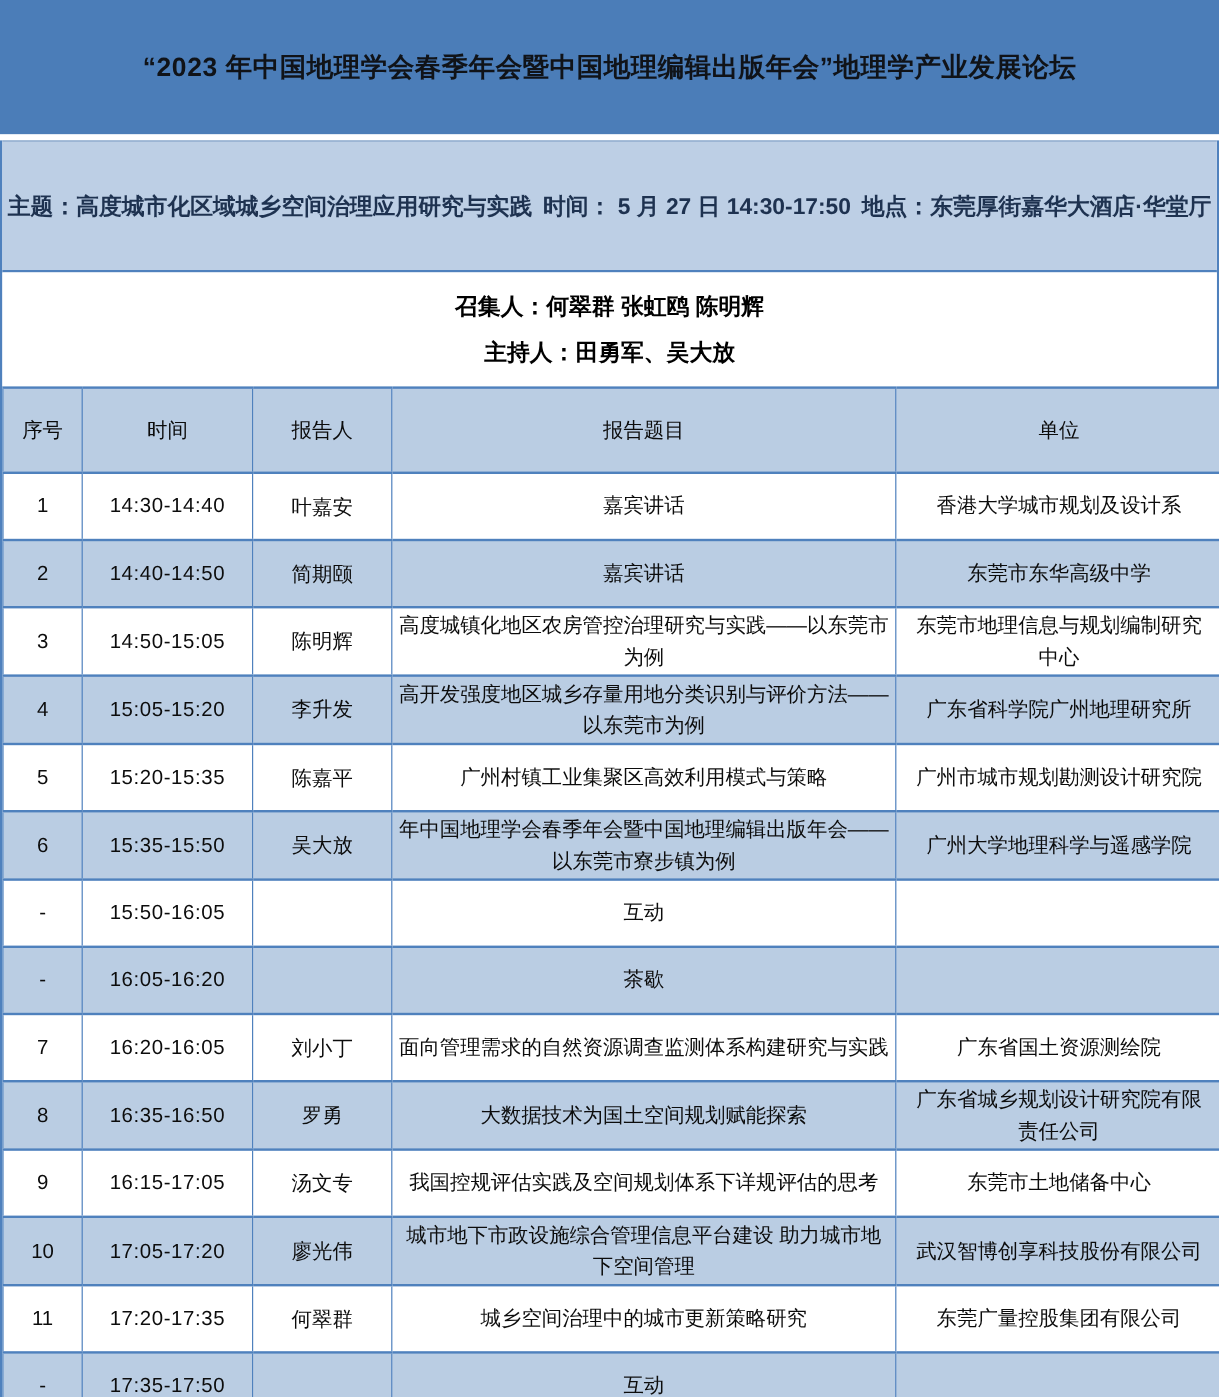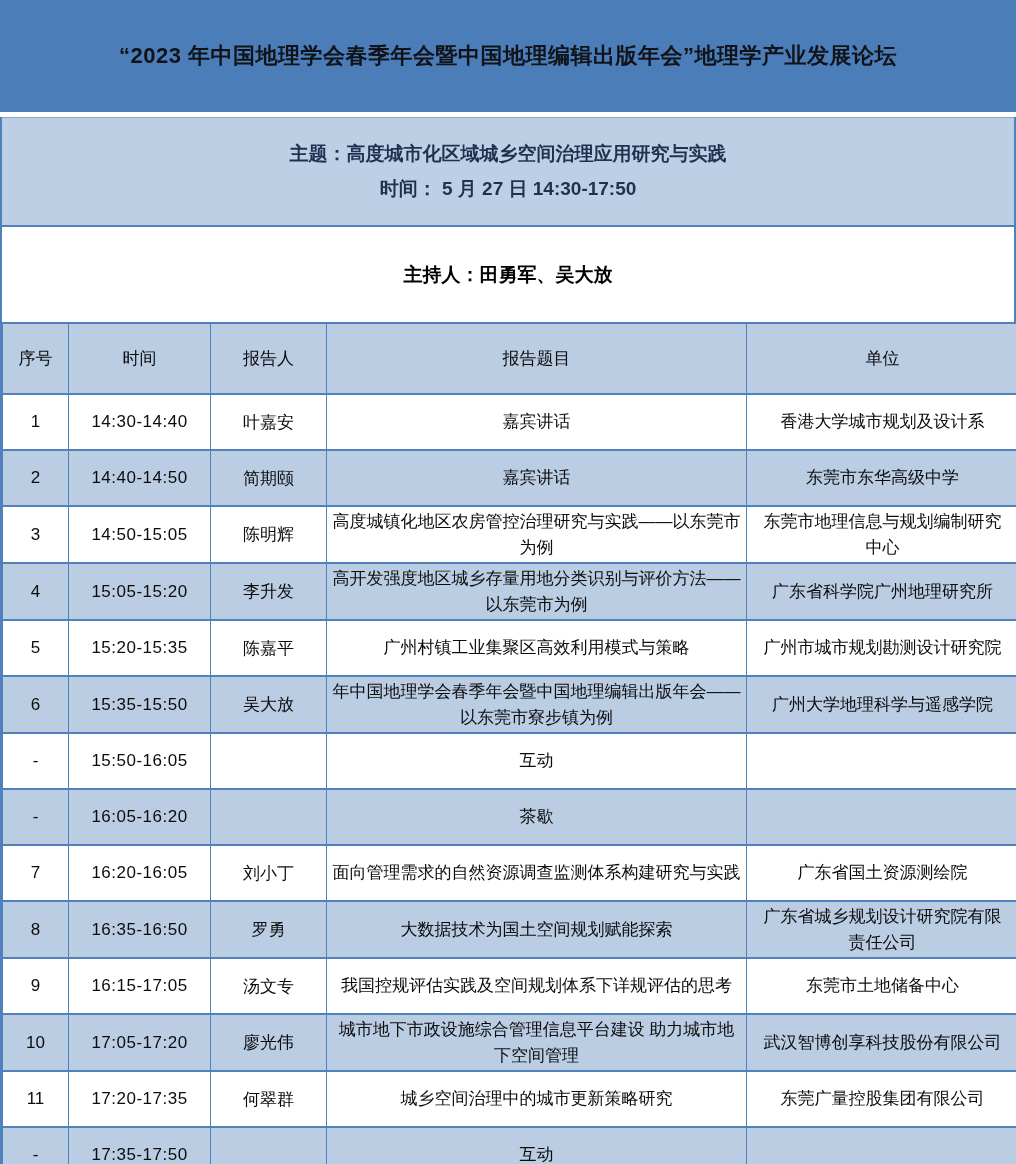--- a/index.html
+++ b/index.html
@@ -36,21 +36,21 @@
     border-bottom: 2px solid #4f81bd;
   }
 
   
   .info-block {
     height: 110px;
     background: #bdcfe5;
     border-top: 1px solid #87a5c9;
     border-bottom: 2px solid #4f81bd;
     display: flex;
-    flex-direction: column;
+    flex-direction: row;
     align-items: center;
     justify-content: center;
     gap: 9px;
   }
   .info-line {
     font-size: 19px;
     font-weight: bold;
     color: #1e3250;
     text-align: center;
   }
@@ -110,23 +110,25 @@
     <div class="banner-title">“2023 年中国地理学会春季年会暨中国地理编辑出版年会”地理学产业发展论坛</div>
   </div>
 
   <div class="gap"></div>
 
   <div class="sheet">
 
     <div class="info-block">
       <div class="info-line">主题：高度城市化区域城乡空间治理应用研究与实践</div>
       <div class="info-line">时间： 5 月 27 日 14:30-17:50</div>
+      <div class="info-line">地点：东莞厚街嘉华大酒店·华堂厅</div>
     </div>
 
     <div class="people-block">
+      <div class="people-line">召集人：何翠群 张虹鸥 陈明辉</div>
       <div class="people-line">主持人：田勇军、吴大放</div>
     </div>
 
     <table class="schedule">
       <colgroup>
         <col style="width:66px">
         <col style="width:142px">
         <col style="width:116px">
         <col style="width:420px">
         <col style="width:272px">

